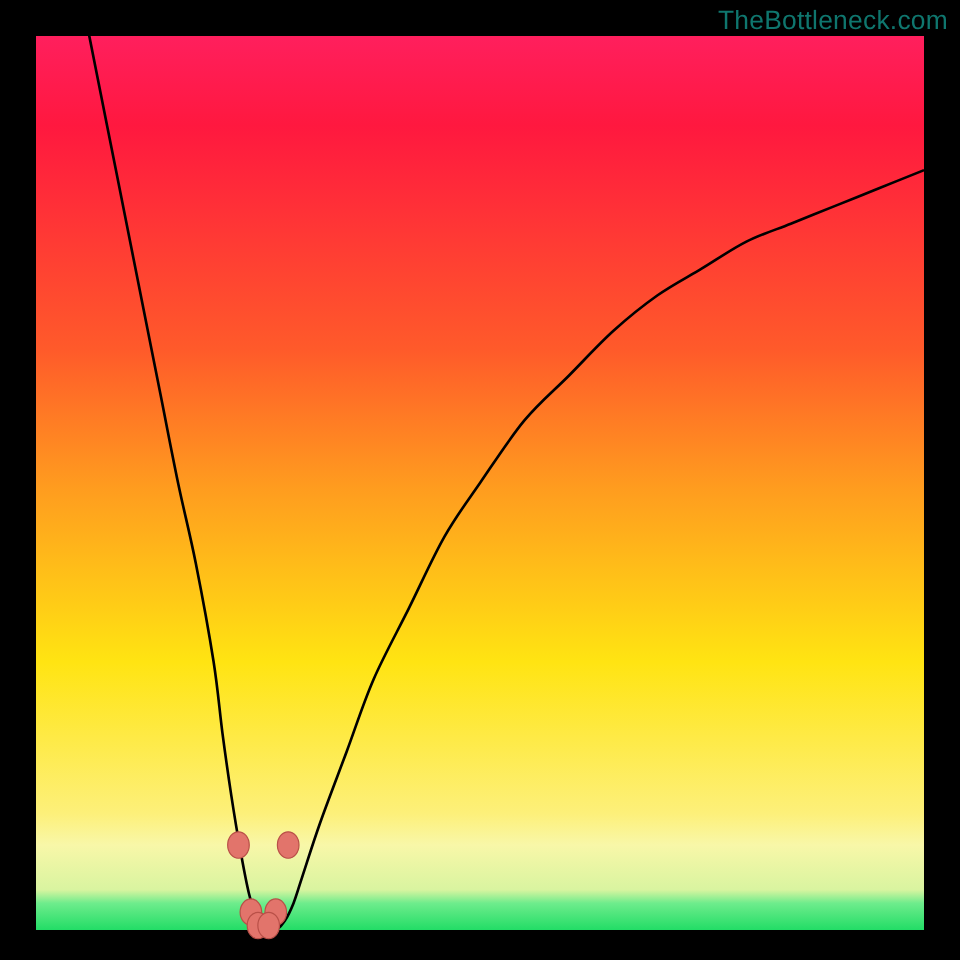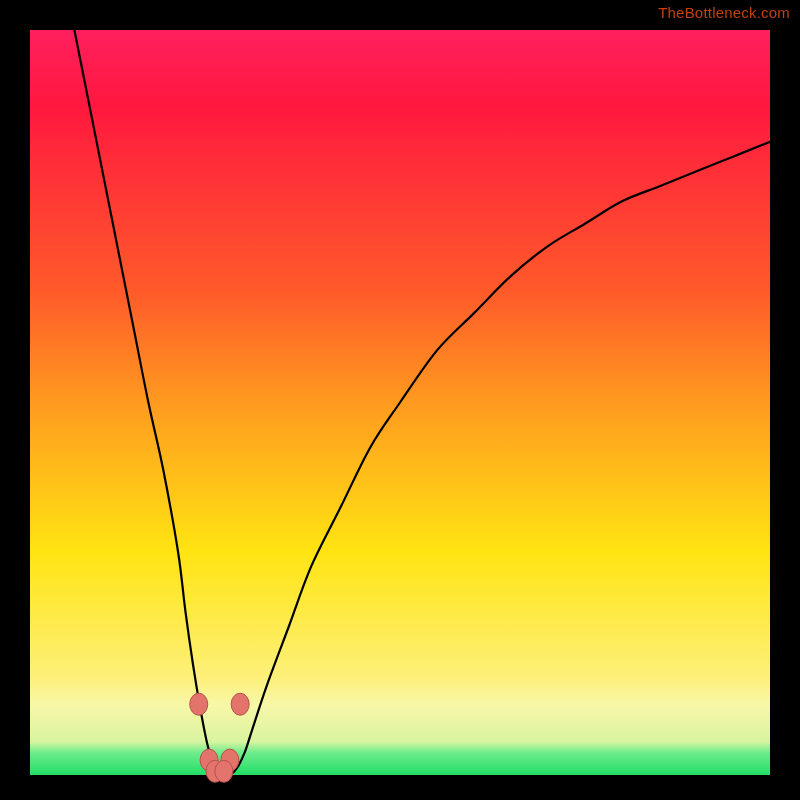--- a/index.html
+++ b/index.html
@@ -18,22 +18,22 @@
     height: 800px;
     background: #000;
   }
   svg {
     display: block;
   }
   .watermark {
     position: absolute;
     top: 4px;
     right: 10px;
-    color: #c2410c;
-    font-size: 15px;
+    color: #0f766e;
+    font-size: 22px;
     font-weight: 500;
     letter-spacing: 0.2px;
   }
 </style>
 </head>
 <body>
 
 <div class="frame">
   <svg id="chart-svg" width="800" height="800" viewBox="0 0 800 800">
       <rect x="0" y="0" width="800" height="800" fill="#000000"></rect>

